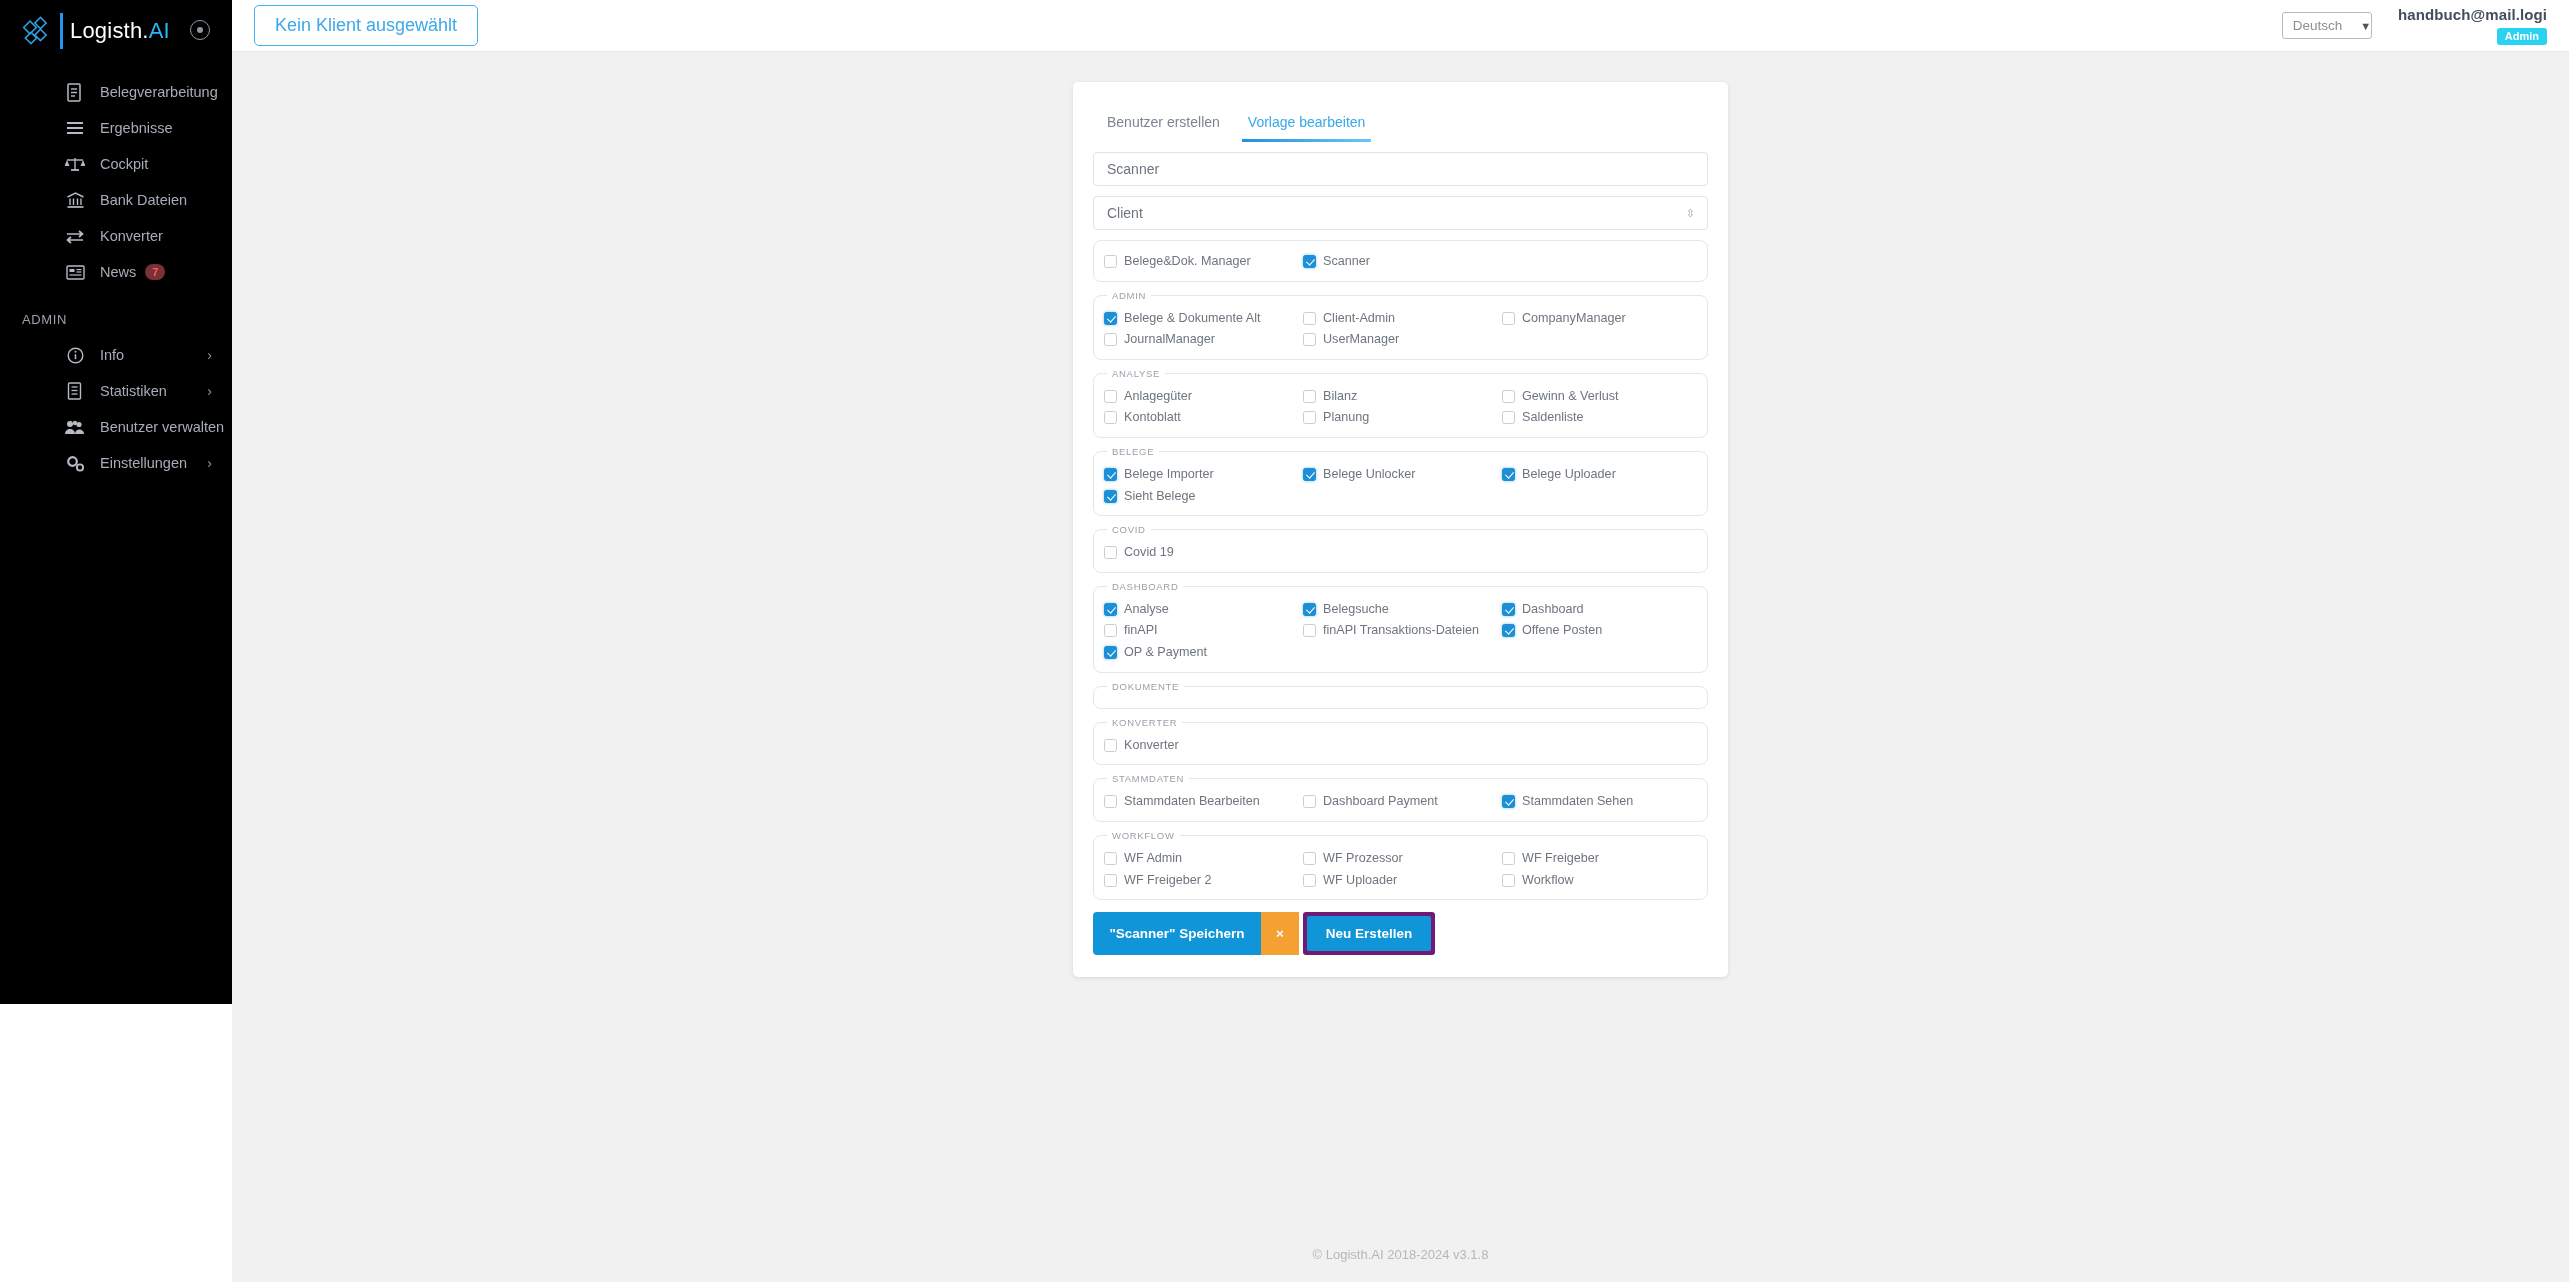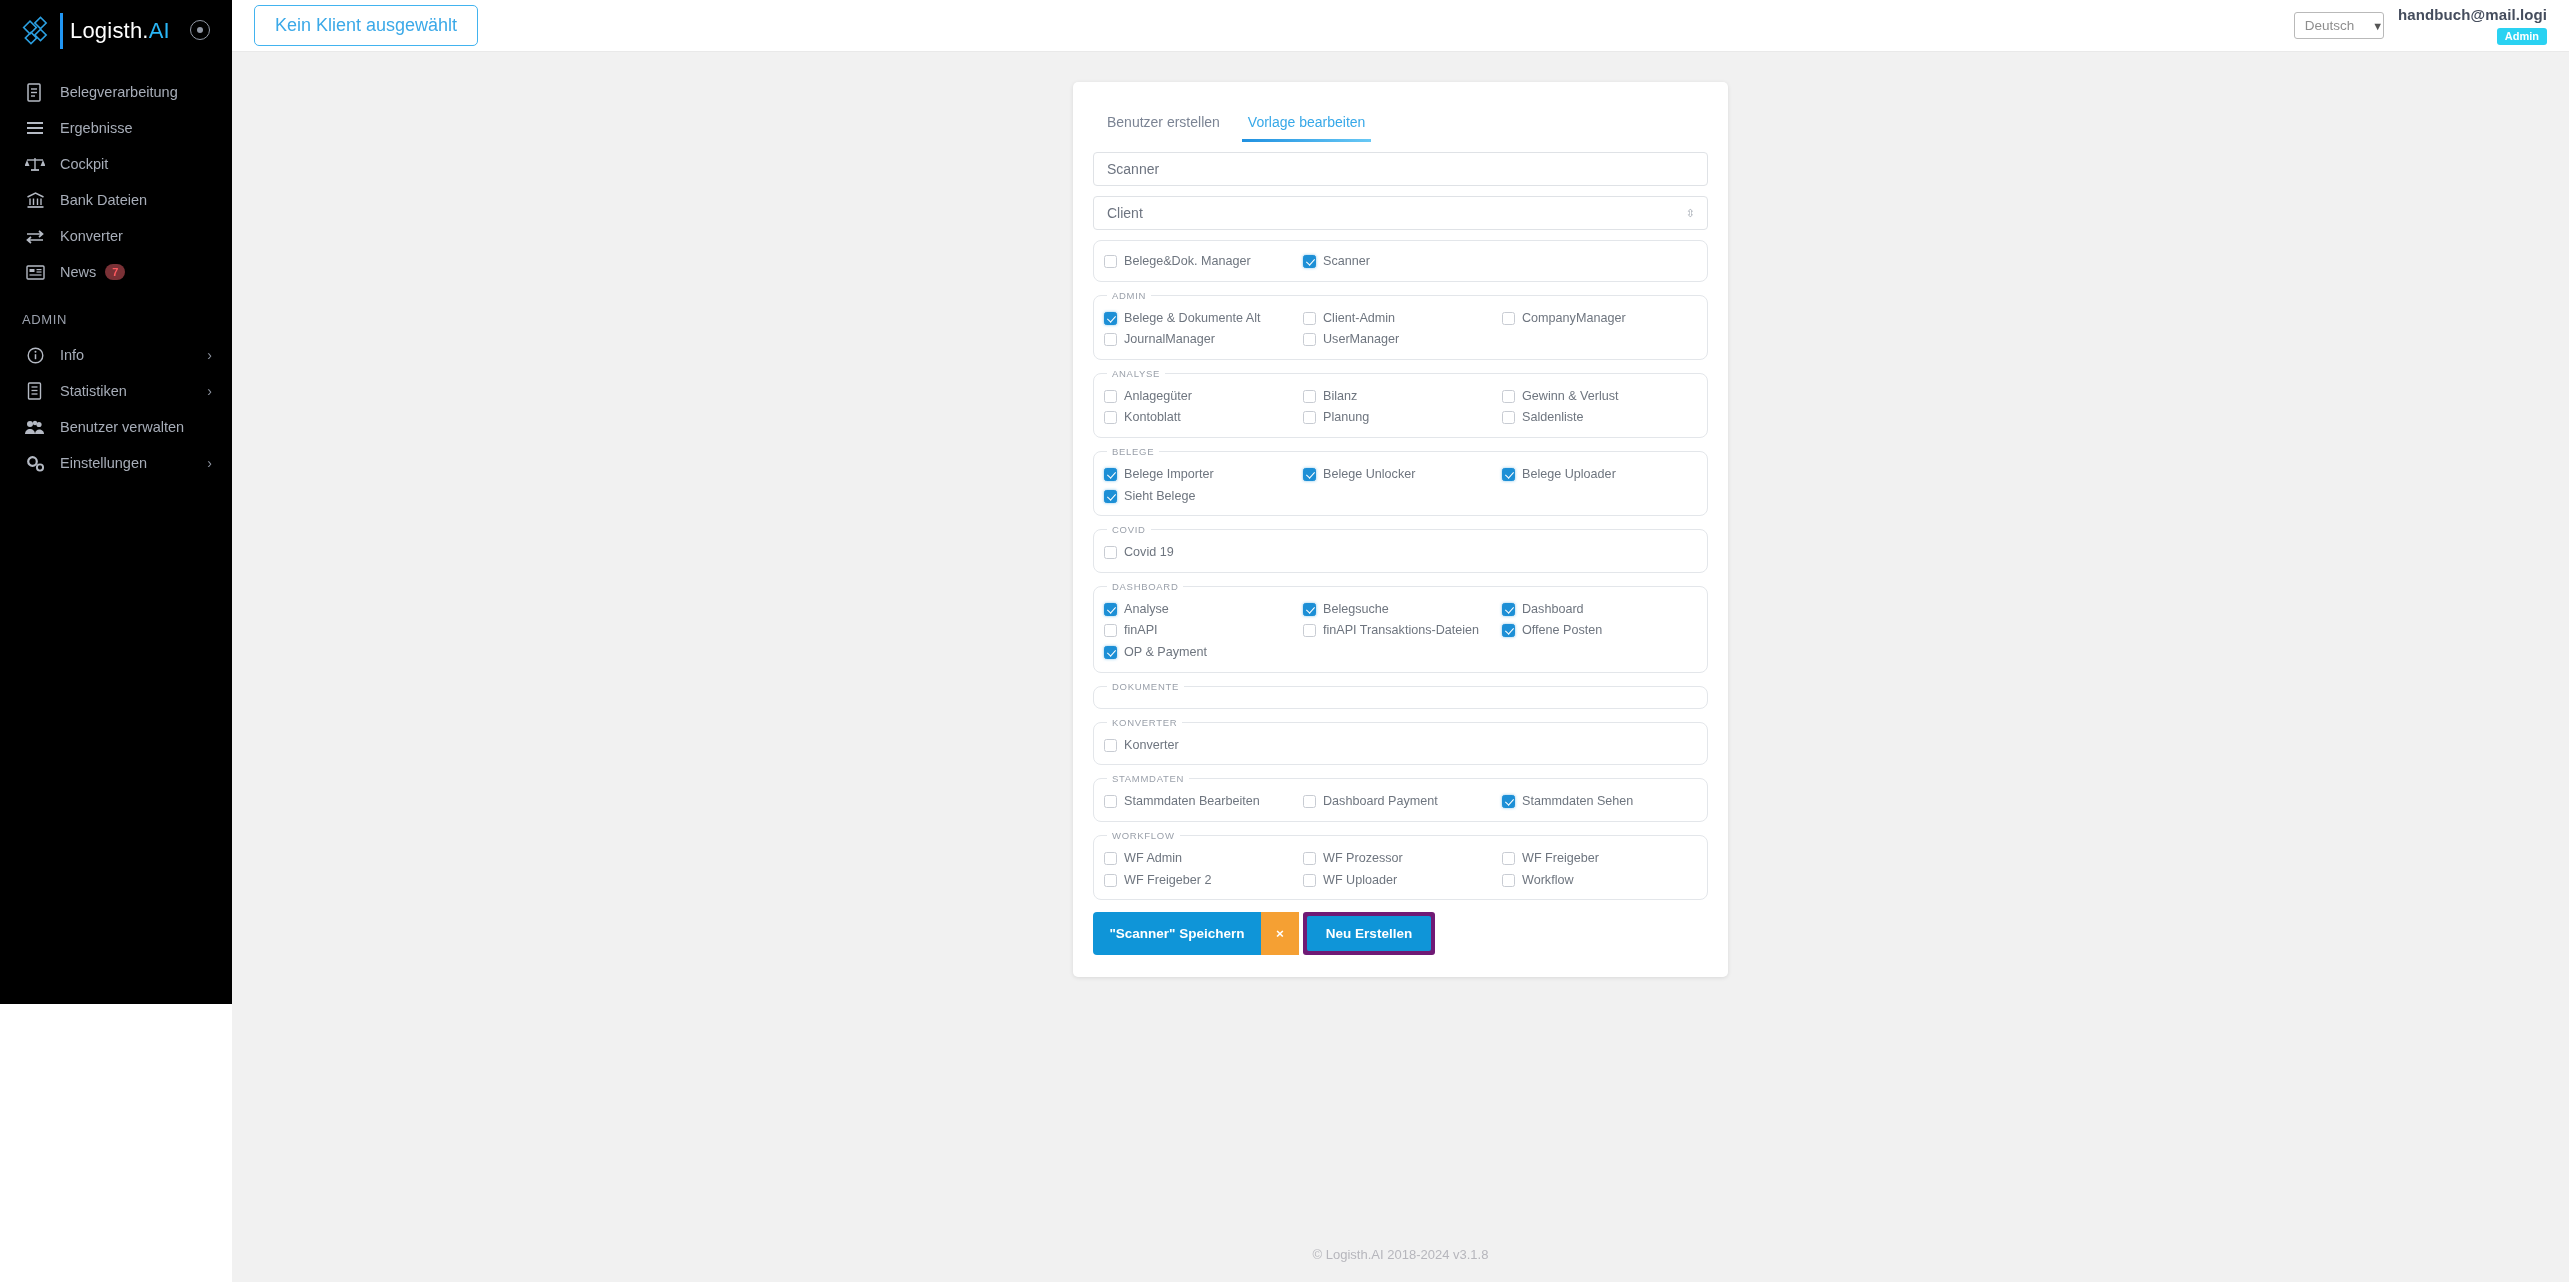--- a/index.html
+++ b/index.html
@@ -36,21 +36,21 @@
     position: absolute; right: 22px; top: 20px;
     width: 20px; height: 20px; border-radius: 50%;
     border: 1.6px solid #9198a5; display:flex; align-items:center; justify-content:center;
   }
   .collapse-btn i { width: 6px; height: 6px; border-radius: 50%; background: #9198a5; display:block;}
 
   .nav { margin-top: 12px; }
   .nav-item {
     display: flex; align-items: center; height: 36px;
     padding-left: 22px; color: #a7adb8; font-size: 14.5px;
-    cursor: pointer; position: relative;
+    cursor: pointer; position: relative; margin-left: 40px;
   }
   .nav-ico {
     width: 26px; min-width:26px; height: 20px; margin-right: 12px;
     display: flex; align-items: center; justify-content: center; color: #b5bac4;
   }
   .nav-label { white-space: nowrap; }
   .badge-news {
     margin-left: 9px; background: #7a3136; color: #ff5a5f;
     font-size: 11px; font-weight: bold; border-radius: 10px;
     padding: 1px 7px; line-height: 14px;
@@ -81,21 +81,21 @@
   .topbar-right {
     margin-left: auto; display: flex; align-items: center; gap: 14px;
   }
   .lang-select {
     border: 1px solid #b9b9b9; border-radius: 3px; background: #fff;
     color: #8e8e8e; font-size: 13.5px; padding: 5px 0 5px 10px;
     font-family: inherit; cursor: pointer; appearance: none;
     display:flex; align-items:center; gap:18px;
   }
   .lang-select .caret { font-size: 11px; color:#555; }
-  .userbox { text-align: right; line-height: 1.25; }
+  .userbox { text-align: right; line-height: 1.25; margin-left: 12px; }
   .user-mail { font-size: 15px; font-weight: bold; color: #454d5d; letter-spacing:.1px;}
   .role-badge {
     display: inline-block; margin-top: 3px;
     background: #2ad2f2; color: #ffffff; font-size: 11px; font-weight: bold;
     border-radius: 3px; padding: 2px 8px;
   }
 
   .content {
     flex: 1; display: flex; justify-content: center;
     padding-top: 30px; overflow: hidden;

